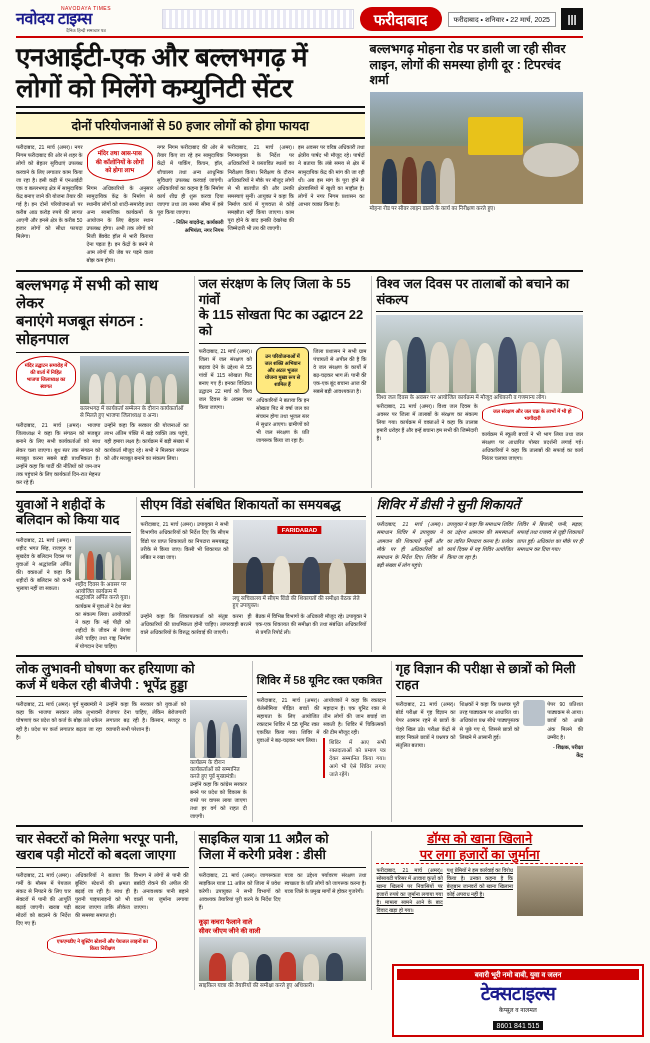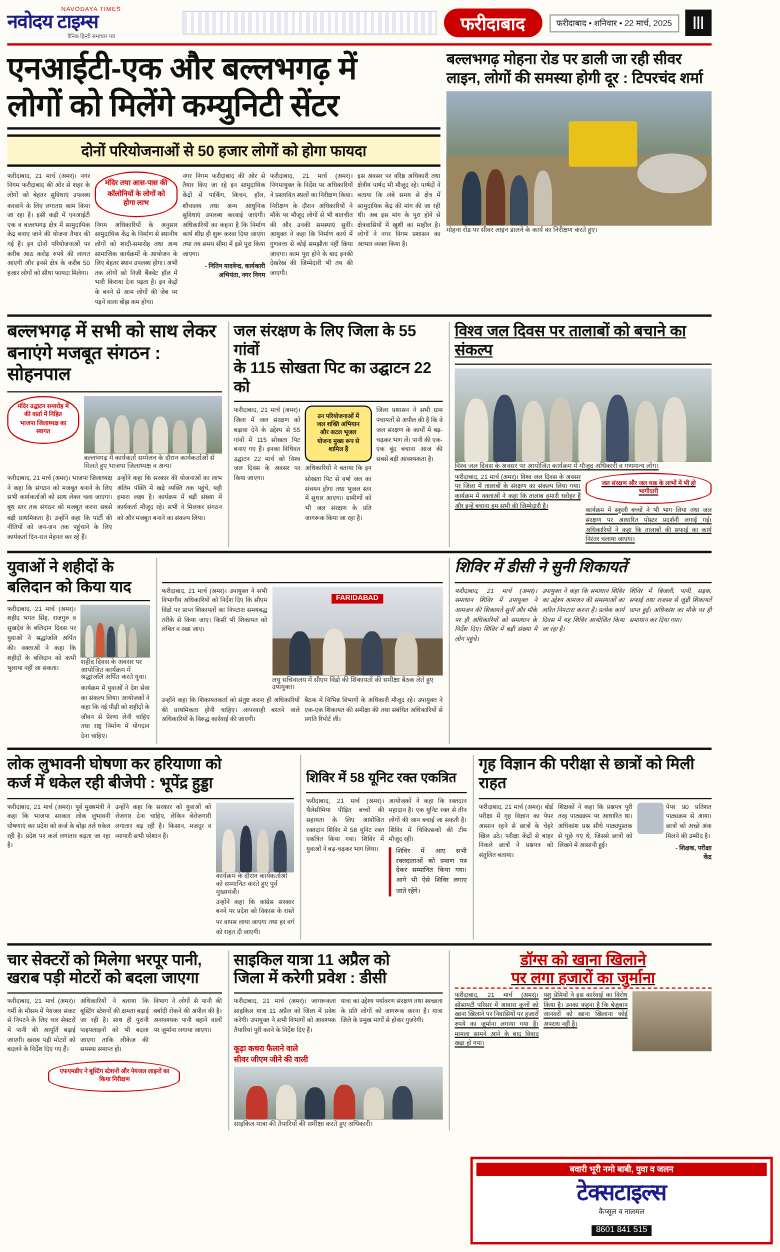--- a/index.html
+++ b/index.html
@@ -3,21 +3,21 @@
 <meta charset="utf-8">
 <style>
   * { box-sizing: border-box; margin:0; padding:0; }
   body {
     width: 650px; height: 1043px;
     background: #fdfcf7;
     font-family: "Liberation Sans", sans-serif;
     color: #111;
     overflow: hidden;
   }
-  .page { width:599px; height:1043px; position:relative; padding:4px 6px; }
+  .page { width:599px; height:1043px; position:relative; padding:4px 16px; }
 
   
   .masthead { display:flex; align-items:center; height:34px; border-bottom:2px solid #c00; padding-bottom:2px; }
   .logo-box { width:140px; }
   .logo-top { font-size:5px; color:#c00; letter-spacing:.5px; text-align:center; }
   .logo-main { font-size:16px; font-weight:bold; color:#1a1a8c; letter-spacing:-.5px; line-height:1; }
   .logo-sub { font-size:4.5px; color:#444; text-align:center; }
   .mast-strip { flex:1; height:20px; margin:0 6px; background:repeating-linear-gradient(90deg,#e8e8f4 0 3px,#fff 3px 6px); border:1px solid #d8d8e4; }
   .edition { background:#c00; color:#fff; font-weight:bold; font-size:15px; padding:2px 14px; border-radius:12px; }
   .mast-right { display:flex; align-items:center; gap:5px; margin-left:6px; }
@@ -204,21 +204,21 @@
                 <p>अधिकारियों ने बताया कि इन सोखता पिट से वर्षा जल का संचयन होगा तथा भूजल स्तर में सुधार आएगा। ग्रामीणों को भी जल संरक्षण के प्रति जागरूक किया जा रहा है।</p>
               </div>
           </div>
           <div class="col tx">
               <p>जिला प्रशासन ने सभी ग्राम पंचायतों से अपील की है कि वे जल संरक्षण के कार्यों में बढ़-चढ़कर भाग लें। पानी की एक-एक बूंद बचाना आज की सबसे बड़ी आवश्यकता है।</p>
             </div>
         </div>
       </div>
     </div>
 
-    <div style="width:240px;text-decoration:underline;" class="divider-v">
+    <div style="width:240px;" class="divider-v">
       <div style="padding-left:4px;">
         <div class="sec-head sm">विश्व जल दिवस पर तालाबों को बचाने का संकल्प</div>
         <div class="rule"></div>
         <div class="photo imgph" style="height:78px;background:linear-gradient(180deg,#cdd7de,#8e9a86);">
           <div class="p" style="left:4%;width:9%;height:68%;background:#e8e3d7;"></div>
           <div class="p" style="left:15%;width:9%;height:72%;background:#3b4a60;"></div>
           <div class="p" style="left:26%;width:9%;height:66%;background:#ddd7c9;"></div>
           <div class="p" style="left:37%;width:9%;height:70%;background:#cfc8b9;"></div>
           <div class="p" style="left:48%;width:9%;height:64%;background:#e6e1d4;"></div>
           <div class="p" style="left:59%;width:9%;height:72%;background:#44506a;"></div>
@@ -266,21 +266,21 @@
           <div class="tx">
               <p>कार्यक्रम में युवाओं ने देश सेवा का संकल्प लिया। आयोजकों ने कहा कि नई पीढ़ी को शहीदों के जीवन से प्रेरणा लेनी चाहिए तथा राष्ट्र निर्माण में योगदान देना चाहिए।</p>
             </div>
         </div>
       </div>
     </div>
 
     <div style="width:262px;" class="divider-v">
       <div style="padding-left:4px;">
         <div class="sec-head sm">
-          <br>
+          <span>सीएम विंडो संबंधित शिकायतों का समयबद्ध</span><br>
         </div>
         <div class="rule"></div>
         <div style="display:flex;gap:4px;">
           <div style="width:88px;" class="tx">
               <p>फरीदाबाद, 21 मार्च (अमर)। उपायुक्त ने सभी विभागीय अधिकारियों को निर्देश दिए कि सीएम विंडो पर प्राप्त शिकायतों का निपटारा समयबद्ध तरीके से किया जाए। किसी भी शिकायत को लंबित न रखा जाए।</p>
             </div>
           <div style="flex:1;">
             <div class="photo imgph" style="height:74px;background:linear-gradient(180deg,#dfe3e8,#b4b9bd);">
               <div style="position:absolute;left:50%;top:8%;transform:translateX(-50%);background:#c00;color:#fff;font-size:6px;padding:1px 4px;font-weight:bold;">FARIDABAD</div>
               <div style="position:absolute;left:0;right:0;bottom:0;height:42%;background:#6d5a42;"></div>

